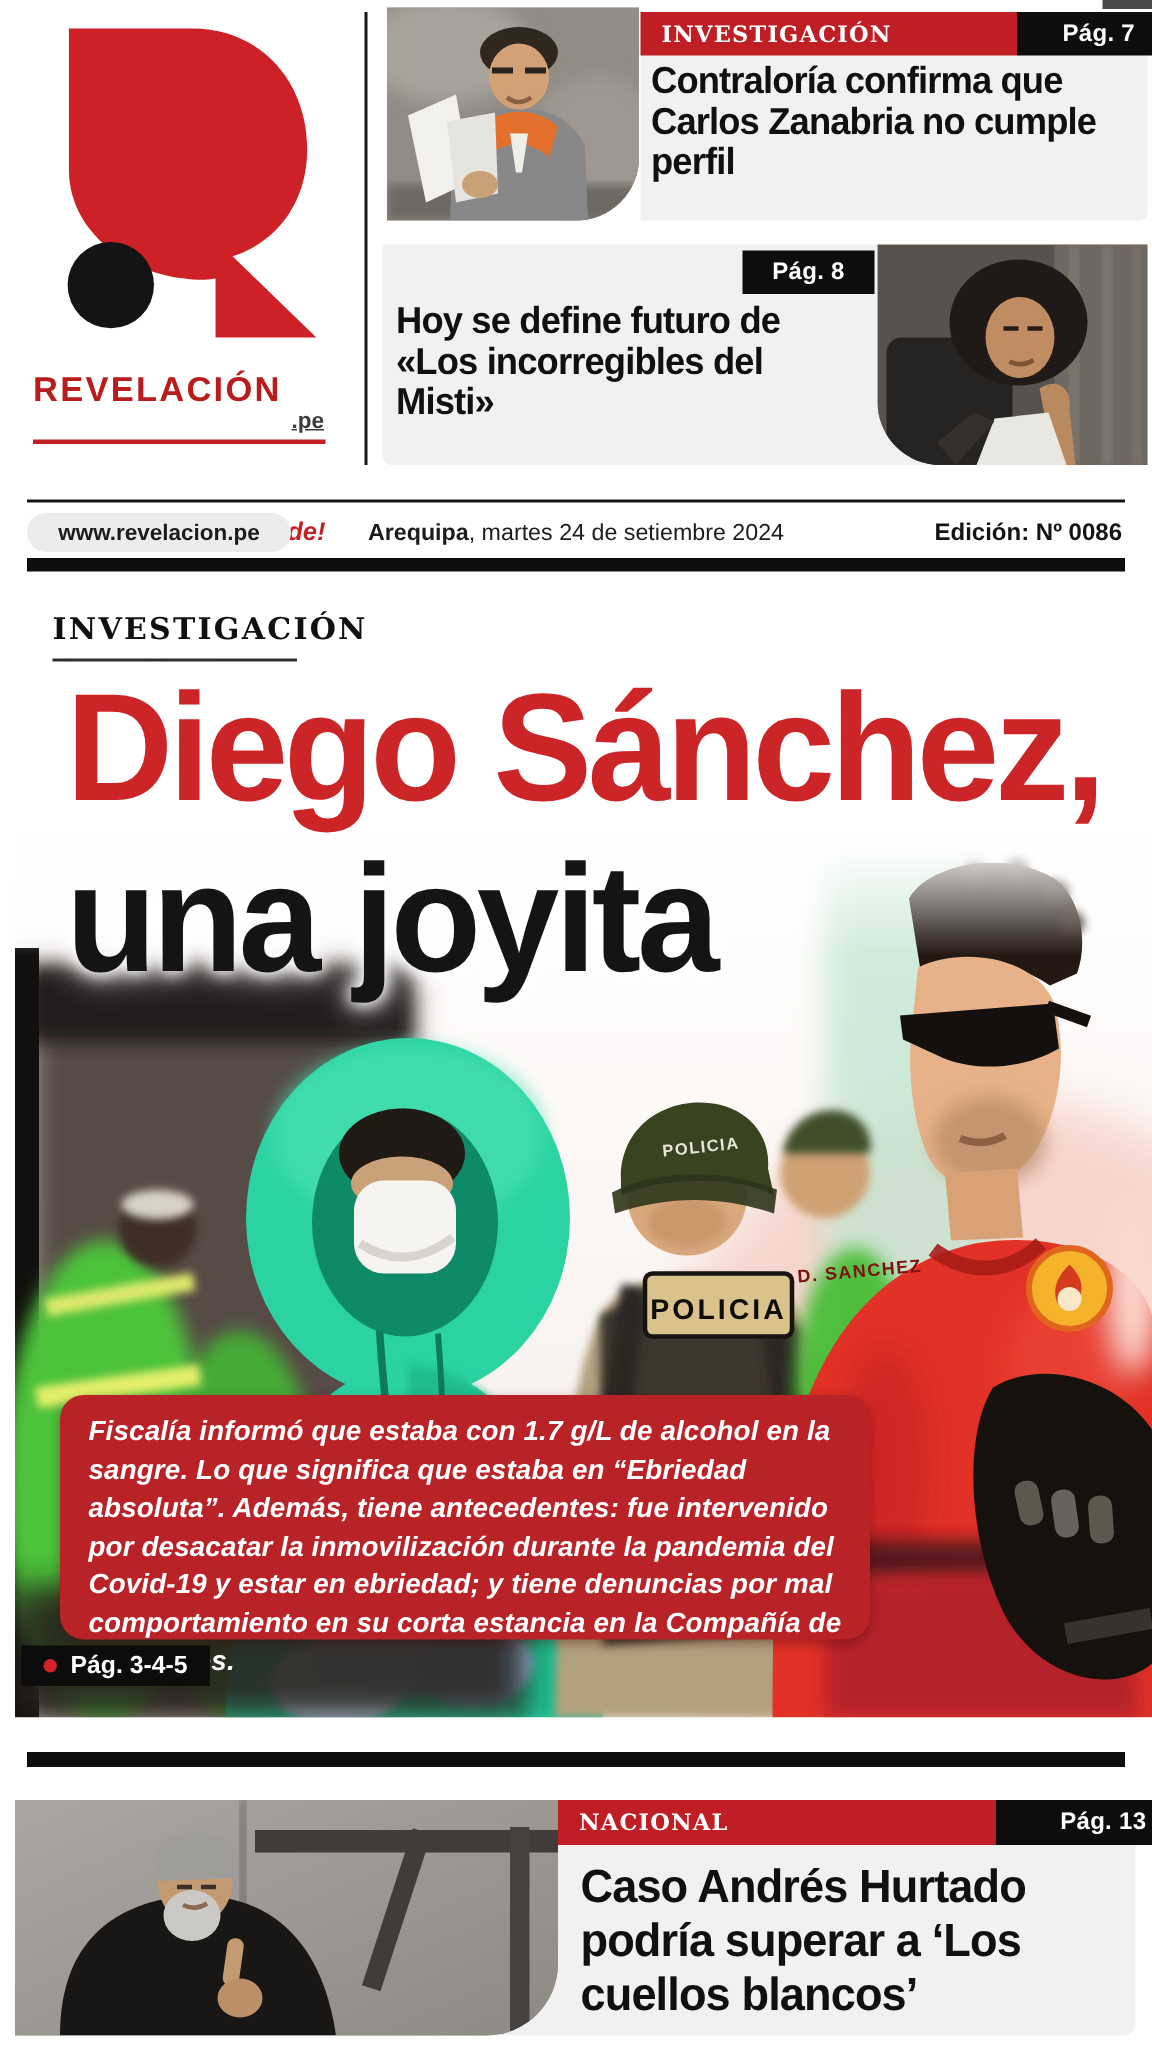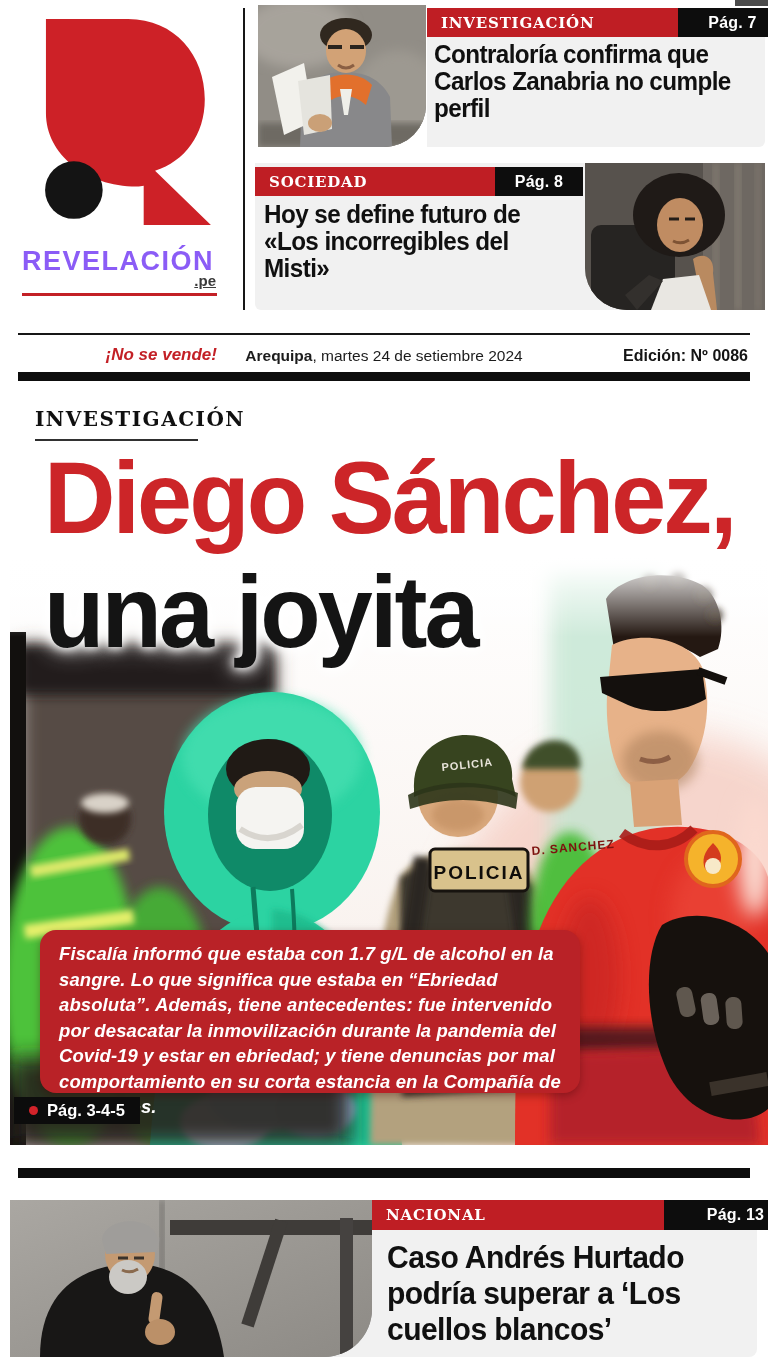--- a/index.html
+++ b/index.html
@@ -1,20 +1,20 @@
 <!DOCTYPE html>
 <html><head>
 <meta charset="utf-8">
 <style>
   html,body{margin:0;padding:0;background:#fff;}
   .page{position:relative;width:768px;height:1370px;background:#fff;overflow:hidden;
         font-family:"Liberation Sans",sans-serif;color:#111;}
   .abs{position:absolute;}
   
-  .brand{font-weight:bold;font-size:27px;letter-spacing:1.5px;color:#8b5cf6;white-space:nowrap;}
+  .brand{font-weight:bold;font-size:23px;letter-spacing:1.5px;color:#b91c1c;white-space:nowrap;}
   .brand-suffix{font-size:15px;font-weight:bold;color:#3a3a3a;text-align:right;text-decoration:underline;}
   .brand-rule{background:#c32026;}
   .slogan{font-weight:bold;font-style:italic;font-size:17px;color:#c32026;text-align:right;}
   .vdivider{background:#161616;}
   .corner-sliver{background:#4b4b4b;}
   
   .panel{background:#f1f1f1;}
   .kicker{background:#bf1e24;color:#fff;display:flex;align-items:center;
           font-family:"DejaVu Serif",serif;font-weight:bold;font-size:15px;
           letter-spacing:.8px;padding-left:14px;box-sizing:border-box;}
@@ -98,23 +98,20 @@
   </div>
   <div class="abs kicker" style="left:427px;top:8px;width:251px;height:29px;">
     <span>INVESTIGACIÓN</span>
   </div>
   <div class="abs pagebox" style="left:678px;top:8px;width:109px;height:29px;">
     <span>Pág. 7</span>
   </div>
   <div class="abs tease-h" style="left:434px;top:41px;width:330px;">Contraloría confirma que Carlos Zanabria no cumple perfil</div>
 
   <div class="abs panel" style="left:255px;top:163px;width:510px;height:147px;border-radius:0 0 6px 6px;"></div>
-  <div class="abs kicker" style="left:255px;top:167px;width:240px;height:29px;">
-    <span>SOCIEDAD</span>
-  </div>
   <div class="abs pagebox" style="left:495px;top:167px;width:88px;height:29px;">
     <span>Pág. 8</span>
   </div>
   <div class="abs photo" style="left:585px;top:163px;width:180px;height:147px;border-radius:0 0 0 42px;">
     <svg width="180" height="147" viewBox="0 0 180 147">
       <defs>
           <filter id="wb3">
             <feGaussianBlur stdDeviation="3"></feGaussianBlur>
           </filter>
         </defs>
@@ -129,20 +126,23 @@
       <path d="M84 56 H94 M100 56 H110" stroke="#241d18" stroke-width="3" fill="none"></path>
       <path d="M88 78 Q96 82 104 77" stroke="#7e5334" stroke-width="3" fill="none"></path>
       <path d="M118 147 L108 96 C120 88 130 96 128 110 L132 147 Z" fill="#b98a60"></path>
       <polygon points="66,147 126,147 114,112 78,116" fill="#e9e7e2"></polygon>
       <polygon points="52,147 78,118 64,112 40,132" fill="#33302d"></polygon>
     </svg>
   </div>
   <div class="abs tease-h" style="left:264px;top:201px;width:320px;">Hoy se define futuro de «Los incorregibles del Misti»</div>
 
   <div class="abs thin-rule" style="left:18px;top:333px;width:732px;height:2px;"></div>
+  <div class="abs url-pill" style="left:18px;top:342px;width:176px;height:26px;">
+    <span>www.revelacion.pe</span>
+  </div>
   <div class="abs dateline" style="left:0;top:347px;width:768px;text-align:center;">
     <b>Arequipa</b><span>, martes 24 de setiembre 2024</span>
   </div>
   <div class="abs edition" style="right:20px;top:347px;">Edición: Nº 0086</div>
   <div class="abs thick-bar" style="left:18px;top:372px;width:732px;height:9px;"></div>
 
   <div class="abs section-label" style="left:35px;top:407px;">INVESTIGACIÓN</div>
   <div class="abs label-rule" style="left:35px;top:439px;width:163px;height:2px;"></div>
 
   <div class="abs photo" style="left:10px;top:557px;width:758px;height:588px;background:#fff;">

